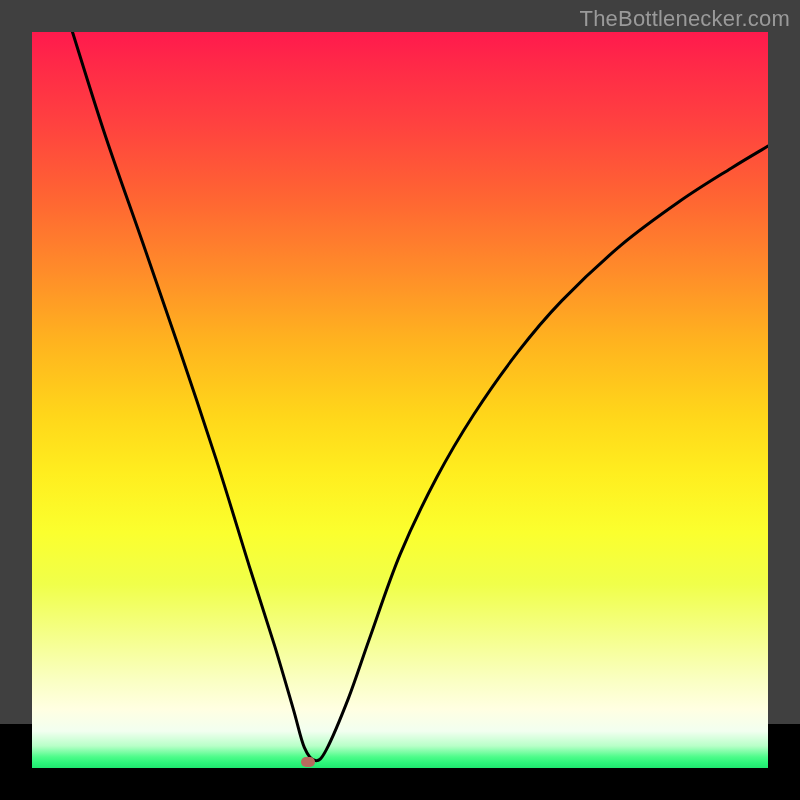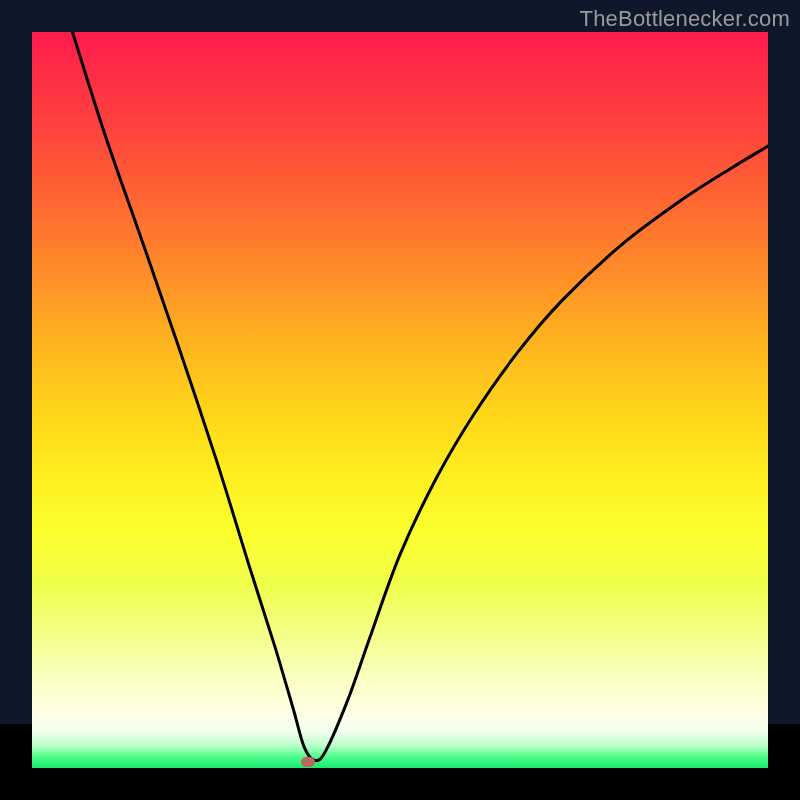--- a/index.html
+++ b/index.html
@@ -10,21 +10,21 @@
     background: #000;
     font-family: Arial, Helvetica, sans-serif;
     overflow: hidden;
   }
   .frame {
     position: absolute;
     left: 0;
     top: 0;
     width: 800px;
     height: 724px;
-    background: #0f172a;
+    background: #404040;
   }
   .plot {
     position: absolute;
     left: 32px;
     top: 32px;
     width: 736px;
     height: 736px;
     background: linear-gradient(to bottom,
       #ff1a4d 0%,
       #ff2b47 5%,

